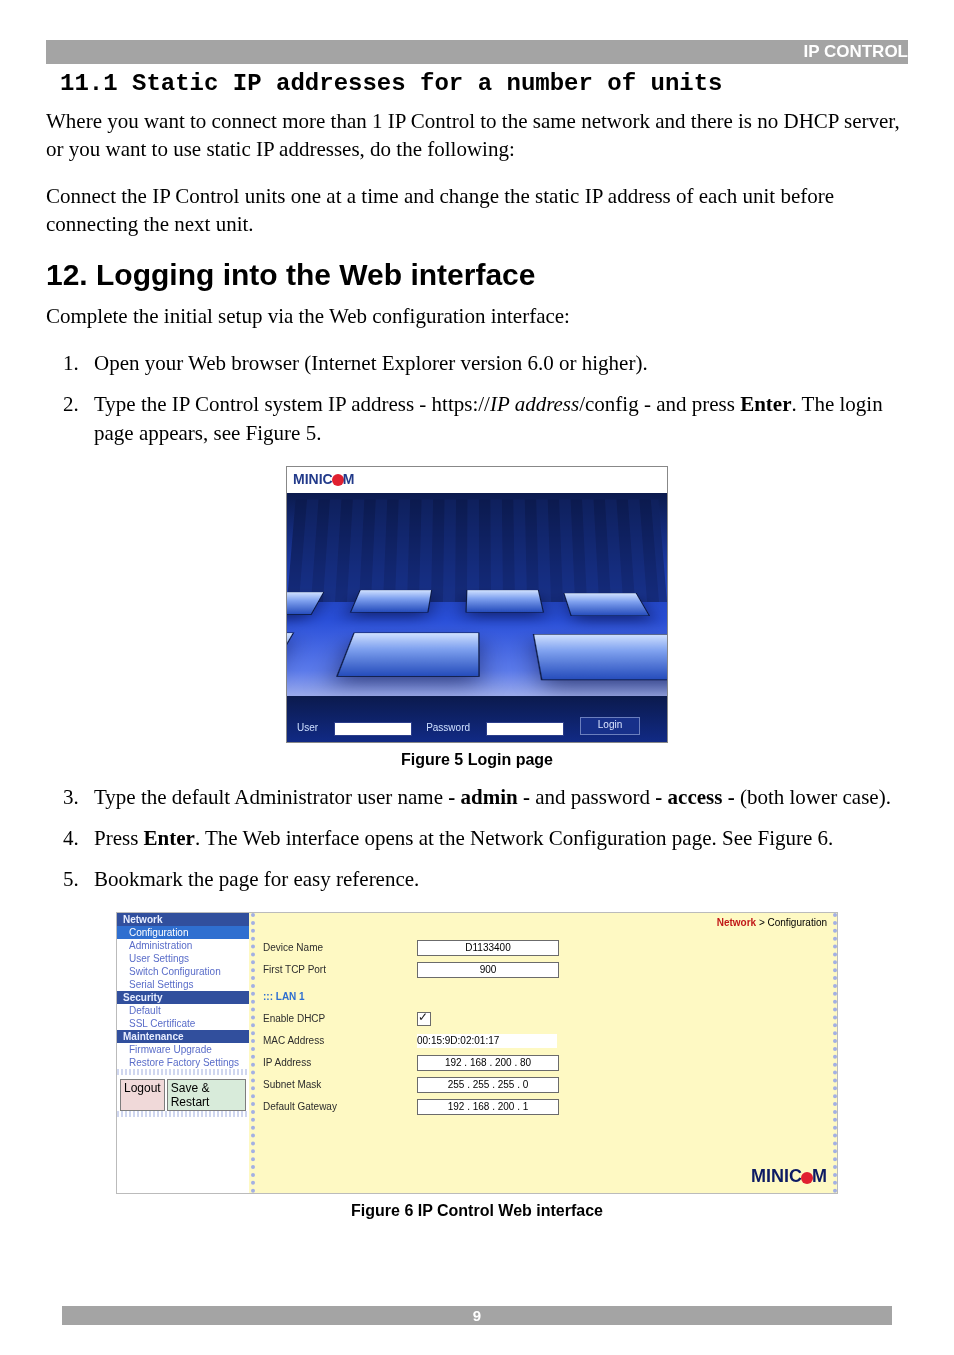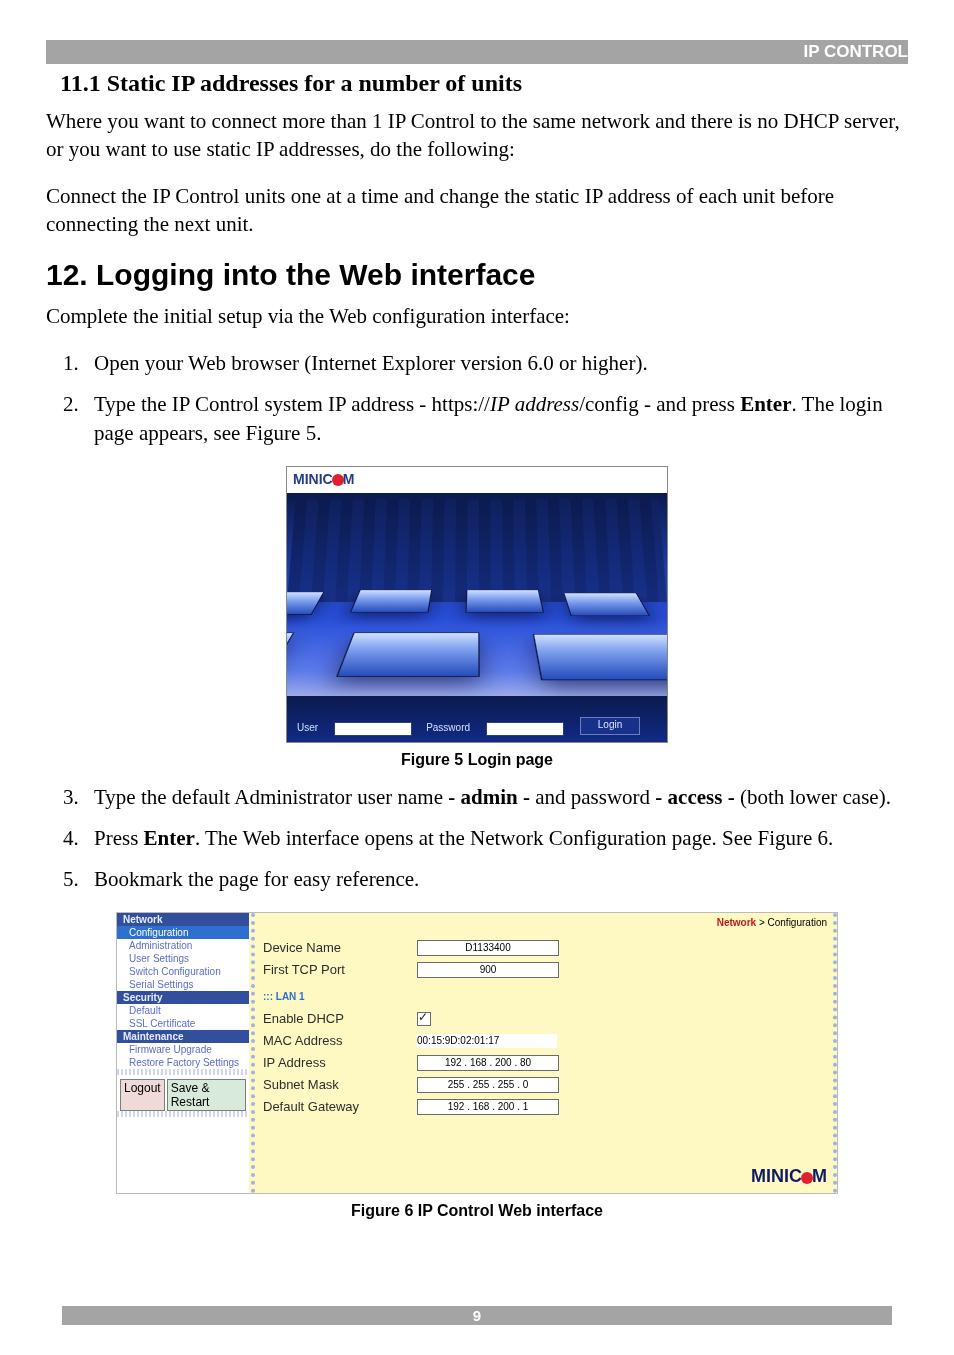--- a/index.html
+++ b/index.html
@@ -1,18 +1,18 @@
 <!DOCTYPE html>
 <html><head>
 <meta charset="utf-8">
 <style>
   html,body{margin:0;padding:0;background:#fff;font-family:"Times New Roman",Times,serif;color:#000}
   .page{width:954px;min-height:1355px;margin:0 auto;position:relative;box-sizing:border-box;padding:36px 46px 0 46px}
   .band{background:#a4a4a4;color:#fff;font-family:Arial,Helvetica,sans-serif;font-weight:bold;font-size:17px;text-align:right;padding:2px 0;margin:4px 0 6px}
-  .h-sub{font-family:Liberation Serif, serif;font-weight:bold;font-size:24px;margin:6px 0 10px 14px}
+  .h-sub{font-family:Liberation Mono, monospace;font-weight:bold;font-size:24px;margin:6px 0 10px 14px}
   .h2{font-family:Arial,Helvetica,sans-serif;font-weight:bold;font-size:30px;margin:20px 0 10px}
   .para{font-size:21px;line-height:1.35;margin:0 0 18px}
   ol.steps{font-size:21px;line-height:1.38;margin:0 0 18px 10px;padding-left:28px}
   ol.steps li{margin-bottom:12px;padding-left:10px}
   ol.steps li::marker{font-size:21px}
   .embold{font-weight:bold}
   .italic{font-style:italic}
   .fig-cap{font-family:Arial,Helvetica,sans-serif;font-weight:bold;font-size:16px;text-align:center;margin:8px 0 14px}
   .pgnum{position:absolute;left:50%;bottom:30px;transform:translateX(-50%);color:#fff;background:#a4a4a4;font-family:Arial,Helvetica,sans-serif;font-weight:bold;font-size:15px;width:830px;text-align:center;padding:1px 0}
 
@@ -48,21 +48,21 @@
   .side li.sec{background:#314f9d;color:#e8eeff;font-weight:bold;padding-left:6px}
   .side li.config{background:#2f6fd0;color:#fff}
   .side .btns{display:flex;gap:2px;padding:4px 3px 0}
   .sb{font-size:12px;padding:1px 3px;border:1px solid #7d7d7d;background:#f0d9d9}
   .sb.save{background:#d8ebda}
   .hatch{height:6px;background:repeating-linear-gradient(90deg,#cfd6ef 0 2px,#fff 2px 4px)}
   .fig6 .main{position:absolute;left:132px;right:0;top:0;bottom:0;padding:6px 10px 0 14px}
   .bc{position:absolute;right:10px;top:4px;font-size:10px}
   .bc .nw{color:#c11818;font-weight:bold}
   .row{display:flex;align-items:center;gap:34px;height:22px}
-  .lab{width:120px;font-size:13px;color:#2d2d2d}
+  .lab{width:120px;font-size:10px;color:#2d2d2d}
   .inp{width:140px;height:14px;border:1px solid #6b6b6b;font-size:10px;text-align:center;line-height:14px;background:#fff}
   .dots{border-left:4px dotted #a3b0e4;position:absolute;top:0;bottom:0}
   .dots.l{left:134px}.dots.r{right:0}
   .lan{color:#2f6fd0;font-size:10px;font-weight:bold;margin:10px 0 6px}
   .cb{width:12px;height:12px;border:1px solid #6b6b6b;background:#fff;position:relative}
   .cb::after{content:"✓";position:absolute;left:0;top:-3px;font-size:12px;color:#222}
   .brand{position:absolute;right:10px;bottom:6px;font-family:Arial,Helvetica,sans-serif;font-weight:bold;font-size:18px;color:#0d1b63}
 </style>
 </head>
 <body>

